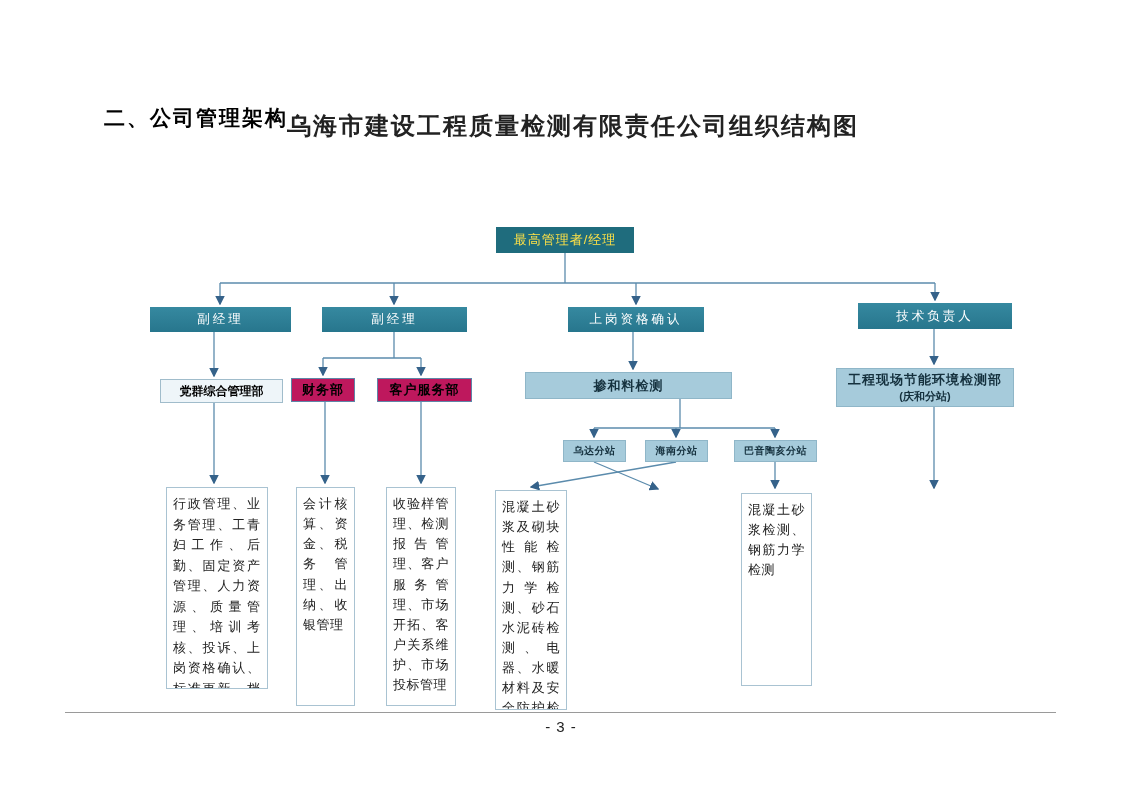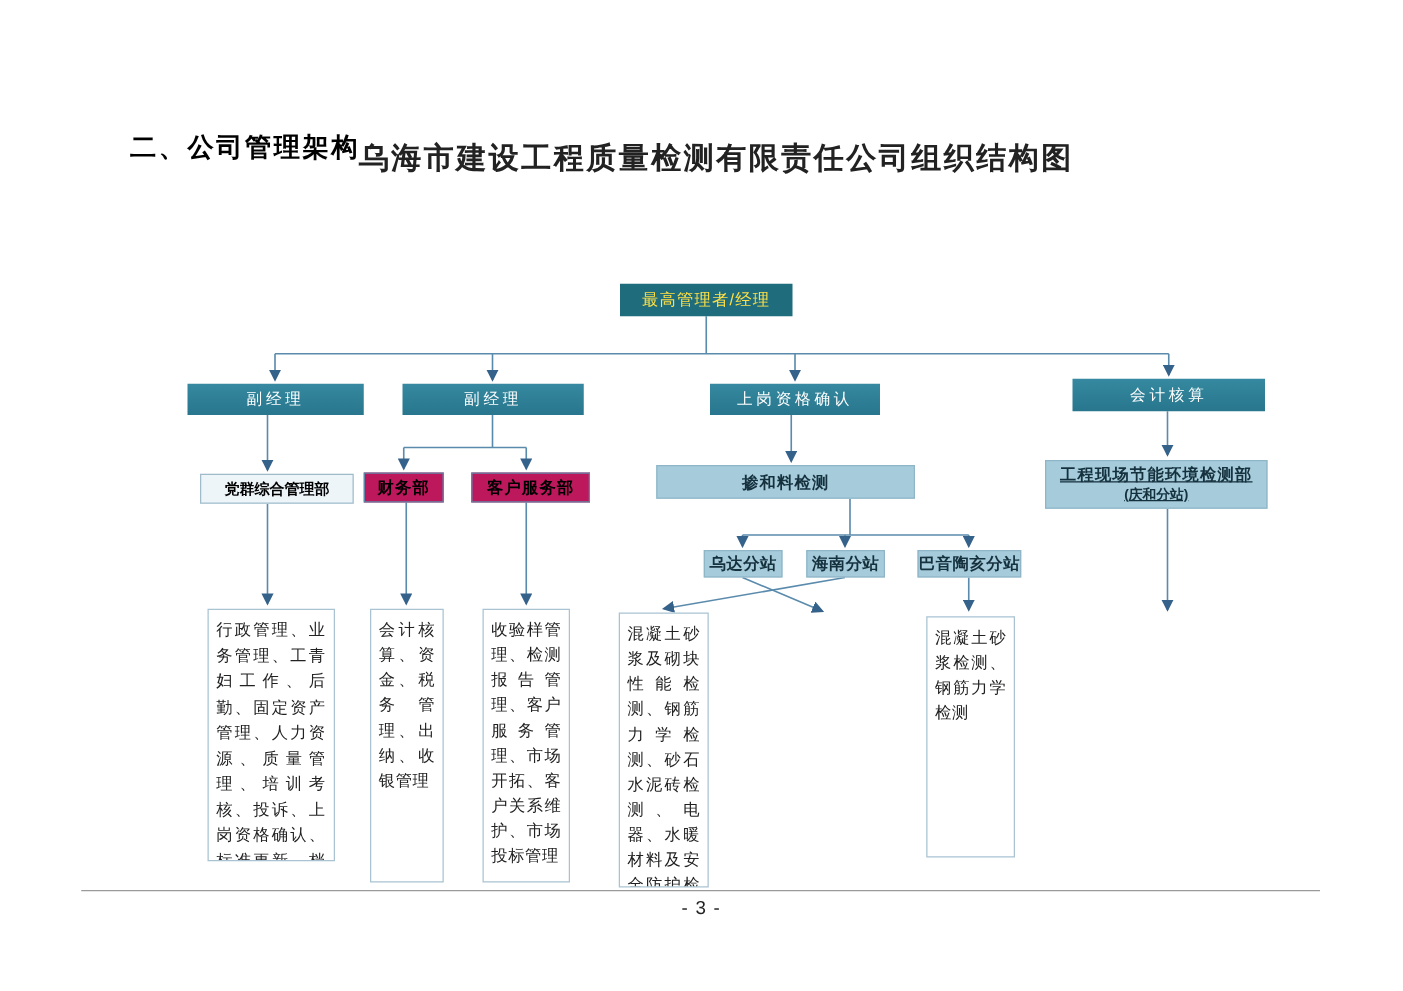--- a/index.html
+++ b/index.html
@@ -7,24 +7,24 @@
     position:relative;width:1122px;height:793px;background:#ffffff;
     font-family:"Liberation Sans","DejaVu Sans",sans-serif;overflow:hidden;color:#1a1a1a;
   }
   .abs{position:absolute;box-sizing:border-box;}
   .section-heading{font-weight:bold;font-size:21px;letter-spacing:2px;color:#000;}
   .chart-title{font-weight:bold;font-size:24px;letter-spacing:2px;color:#222;white-space:nowrap;}
   .node{display:flex;align-items:center;justify-content:center;text-align:center;box-sizing:border-box;}
   .node-dark{background:#1f6c7d;color:#fde047;font-size:13px;font-weight:normal;letter-spacing:1px;text-align:right;}
   .node-teal{background:linear-gradient(#3689a0,#27768d);color:#fff;font-size:12.5px;letter-spacing:3px;}
   .node-lightblue{background:#a6cbdb;border:1px solid #8fb6c8;color:#15313e;font-weight:bold;font-size:13px;letter-spacing:1px;}
-  .node-station{background:#a6cbdb;border:1px solid #8fb6c8;color:#15313e;font-weight:bold;font-size:13px;letter-spacing:0.5px;}
+  .node-station{background:#a6cbdb;border:1px solid #8fb6c8;color:#15313e;font-weight:bold;font-size:10px;letter-spacing:0.5px;}
   .node-pale{background:#eef5f9;border:1px solid #a0bccb;color:#000;font-weight:bold;font-size:12px;}
   .node-outline{background:#be185d;border:1px solid #5e86a8;color:#000;font-weight:bold;font-size:13px;letter-spacing:1px;}
-  .node-col{flex-direction:column;line-height:1.35;text-decoration:underline;}
+  .node-col{flex-direction:column;line-height:1.35;}
   .node-sub{font-size:11px;font-weight:bold;letter-spacing:0;}
   .duty{
     background:#fff;border:1px solid #a9c3d2;padding:6px 6px;
     font-size:13px;line-height:1.55;letter-spacing:0.5px;color:#222;
     text-align:justify;overflow:hidden;
   }
   .duty-wide{letter-spacing:1px;line-height:1.58;}
   svg.connectors{position:absolute;left:0;top:0;pointer-events:none;}
   .footer-line{border-top:1px solid #9a9a9a;height:0;}
   .page-number{text-align:center;font-size:15px;color:#222;letter-spacing:1px;}
@@ -75,21 +75,21 @@
       <path d="M934,329 V364" marker-end="url(#arrow)"></path>
       <path d="M934,407 V488" marker-end="url(#arrow)"></path>
     </g>
   </svg>
 
   <div class="abs node node-dark" style="left:496px;top:227px;width:138px;height:26px;">最高管理者/经理</div>
 
   <div class="abs node node-teal" style="left:150px;top:307px;width:141px;height:25px;">副经理</div>
   <div class="abs node node-teal" style="left:322px;top:307px;width:145px;height:25px;">副经理</div>
   <div class="abs node node-teal" style="left:568px;top:307px;width:136px;height:25px;">上岗资格确认</div>
-  <div class="abs node node-teal" style="left:858px;top:303px;width:154px;height:26px;">会计核算</div>
+  <div class="abs node node-teal" style="left:858px;top:303px;width:154px;height:26px;">技术负责人</div>
 
   <div class="abs node node-pale" style="left:160px;top:379px;width:123px;height:24px;">党群综合管理部</div>
   <div class="abs node node-outline" style="left:291px;top:378px;width:64px;height:24px;">财务部</div>
   <div class="abs node node-outline" style="left:377px;top:378px;width:95px;height:24px;">客户服务部</div>
   <div class="abs node node-lightblue" style="left:525px;top:372px;width:207px;height:27px;">掺和料检测</div>
   <div class="abs node node-lightblue node-col" style="left:836px;top:368px;width:178px;height:39px;">
     <span>工程现场节能环境检测部</span>
     <span class="node-sub">(庆和分站)</span>
   </div>
 

